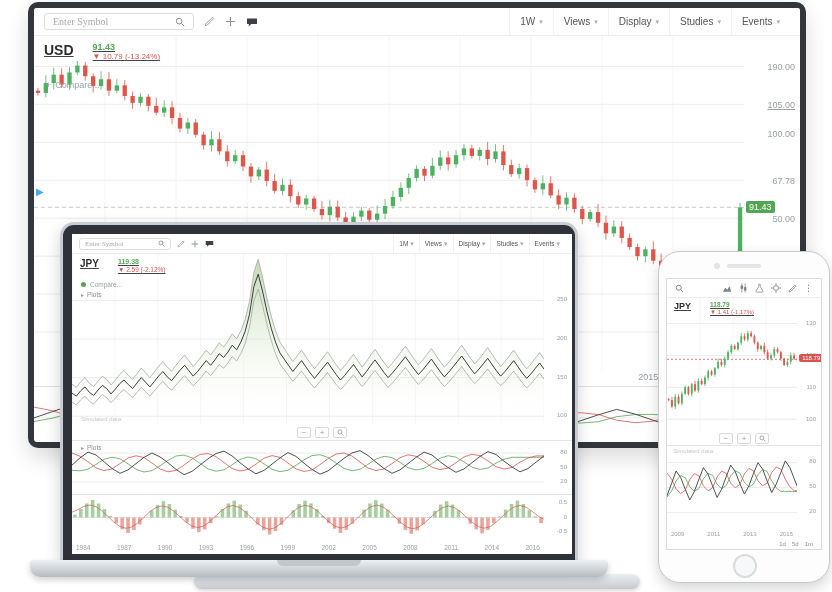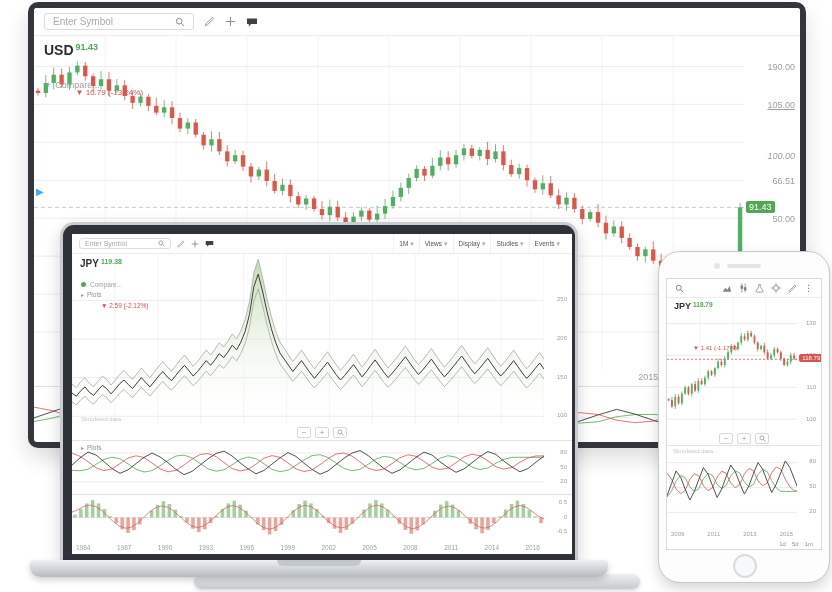--- a/index.html
+++ b/index.html
@@ -47,39 +47,39 @@
   .p-home { position:absolute; left:74px; top:302px; width:24px; height:24px;
             border-radius:50%; border:2px solid #d9dcdf; background:#f6f8f9; }
 
   
   .tbar { display:flex; align-items:center; border-bottom:1px solid #ececec; background:#fff; }
   .m-toolbar { height:28px; padding:0 10px; gap:10px; }
   .l-toolbar { height:20px; padding:0 7px; gap:6px; }
   .p-toolbar { height:20px; padding:0 8px; gap:7px; }
   .spacer { flex:1; }
   .searchbox { display:flex; align-items:center; justify-content:space-between; gap:6px;
-               border:1px solid #ddd; border-radius:3px; color:#aaa; }
+               border:1px solid #ddd; border-radius:3px; color:#aaa;font-family:Liberation Serif, serif; }
   .m-toolbar .searchbox { font-size:10px; padding:2px 8px; width:150px; }
   .l-toolbar .searchbox { font-size:7px;  padding:1px 5px; width:92px; }
   .tbicon { display:inline-flex; align-items:center; color:#8a9096; }
   .tbicon.dark { color:#3c4147; }
   .menus { display:flex; align-items:center; height:100%; }
   .menu { display:inline-flex; align-items:center; gap:4px; color:#555; height:100%;
           border-left:1px solid #f1f1f1; cursor:pointer; }
   .m-toolbar .menu { font-size:10px; padding:0 10px; }
   .l-toolbar .menu { font-size:6.5px; padding:0 5px; gap:2px; }
   .caret { color:#a8adb2; font-size:7px; }
   .picon { display:inline-flex; align-items:center; color:#7d848a; font-size:9px; }
 
   
-  .chart-header { position:absolute; display:flex; align-items:flex-start; gap:2px; z-index:3; }
+  .chart-header { position:absolute; display:flex; align-items:flex-start; gap:19px; z-index:3;text-decoration:underline; }
   .sym { font-weight:bold; color:#2e2e2e; }
   .pblock { display:flex; flex-direction:column; line-height:1.15; }
   .price-up { color:#53a653; font-weight:bold; }
-  .chg-down { color:#d9534f;margin-top:36px; }
+  .chg-down { color:#d9534f; }
   .m-header { left:10px; top:6px; } .m-header .sym { font-size:14px; }
   .m-header .price-up { font-size:9px; } .m-header .chg-down { font-size:8px; }
   .l-header { left:8px; top:4px; } .l-header .sym { font-size:10px; }
   .l-header .price-up { font-size:7px; } .l-header .chg-down { font-size:6.5px; }
   .p-header { left:7px; top:3px; } .p-header .sym { font-size:9px; }
   .p-header .price-up { font-size:6.5px; } .p-header .chg-down { font-size:6px; }
 
   .compare { position:absolute; display:flex; align-items:center; gap:4px; color:#9aa1a7; z-index:3; }
   .m-compare { left:12px; top:44px; font-size:9px; }
   .l-compare { left:9px; top:27px; font-size:6.5px; }
@@ -154,20 +154,42 @@
         <svg width="11" height="11" viewBox="0 0 12 12">
             <path d="M6 1v10M1 6h10" stroke="currentColor" stroke-width="1.2"></path>
           </svg>
       </span>
       <span class="tbicon dark">
         <svg width="12" height="12" viewBox="0 0 12 12">
             <path d="M1 2.5h10v5.5H5.2L2.8 10.4V8H1z" fill="currentColor"></path>
           </svg>
       </span>
       <div class="spacer"></div>
+      <div class="menus" id="m-menus">
+          <span class="menu">
+            <span>1W</span>
+            <span class="caret">▾</span>
+          </span>
+          <span class="menu">
+            <span>Views</span>
+            <span class="caret">▾</span>
+          </span>
+          <span class="menu">
+            <span>Display</span>
+            <span class="caret">▾</span>
+          </span>
+          <span class="menu">
+            <span>Studies</span>
+            <span class="caret">▾</span>
+          </span>
+          <span class="menu">
+            <span>Events</span>
+            <span class="caret">▾</span>
+          </span>
+        </div>
     </div>
 
     <div class="m-main">
       <svg id="svg-m-main" width="710" height="334">
           <line x1="71" y1="0" x2="71" y2="334" stroke="#f4f4f4"></line>
           <line x1="142" y1="0" x2="142" y2="334" stroke="#f4f4f4"></line>
           <line x1="213" y1="0" x2="213" y2="334" stroke="#f4f4f4"></line>
           <line x1="284" y1="0" x2="284" y2="334" stroke="#f4f4f4"></line>
           <line x1="355" y1="0" x2="355" y2="334" stroke="#f4f4f4"></line>
           <line x1="426" y1="0" x2="426" y2="334" stroke="#f4f4f4"></line>
@@ -363,22 +385,22 @@
           <rect x="695.9972222222223" y="253.5363636363637" width="4.3388888888888895" height="6.072727272727235" fill="#4fb061"></rect>
           <line x1="706.0555555555557" y1="166.87348484848474" x2="706.0555555555557" y2="258.8803636363636" stroke="#4fb061" stroke-width="0.8"></line>
           <rect x="703.8861111111112" y="171.3268181818181" width="4.3388888888888895" height="82.20954545454558" fill="#4fb061"></rect>
         </svg>
       <div class="yaxis m-axis" id="m-yaxis">
         <div class="badge g" id="m-badge" style="top: 165.327px;">91.43</div>
       <span class="tick" style="top: 292.045px;">75.00</span>
           <span class="tick" style="top: 254.091px;">80.00</span>
           <span class="tick" style="top: 216.136px;">85.00</span>
           <span class="tick" style="top: 178.182px;">50.00</span>
-          <span class="tick" style="top: 140.227px;">66.51</span>
-          <span class="tick" style="top: 115px; font-style: italic;">100.00</span>
+          <span class="tick" style="top: 140.227px;">67.78</span>
+          <span class="tick" style="top: 93px;">100.00</span>
           <span class="tick" style="top: 64.3182px; text-decoration: underline;">105.00</span>
           <span class="tick" style="top: 26.3636px;">190.00</span>
         </div>
       <div class="xfrac" id="m-xaxis">
           <span class="xlab" style="left: 75.2px;">Jul</span>
           <span class="xlab" style="left: 188.8px;">Oct</span>
           <span class="xlab" style="left: 302.4px;">2014</span>
           <span class="xlab" style="left: 416px;">Apr</span>
           <span class="xlab" style="left: 529.6px;">Jul</span>
           <span class="xlab" style="left: 604.15px;">2015</span>

